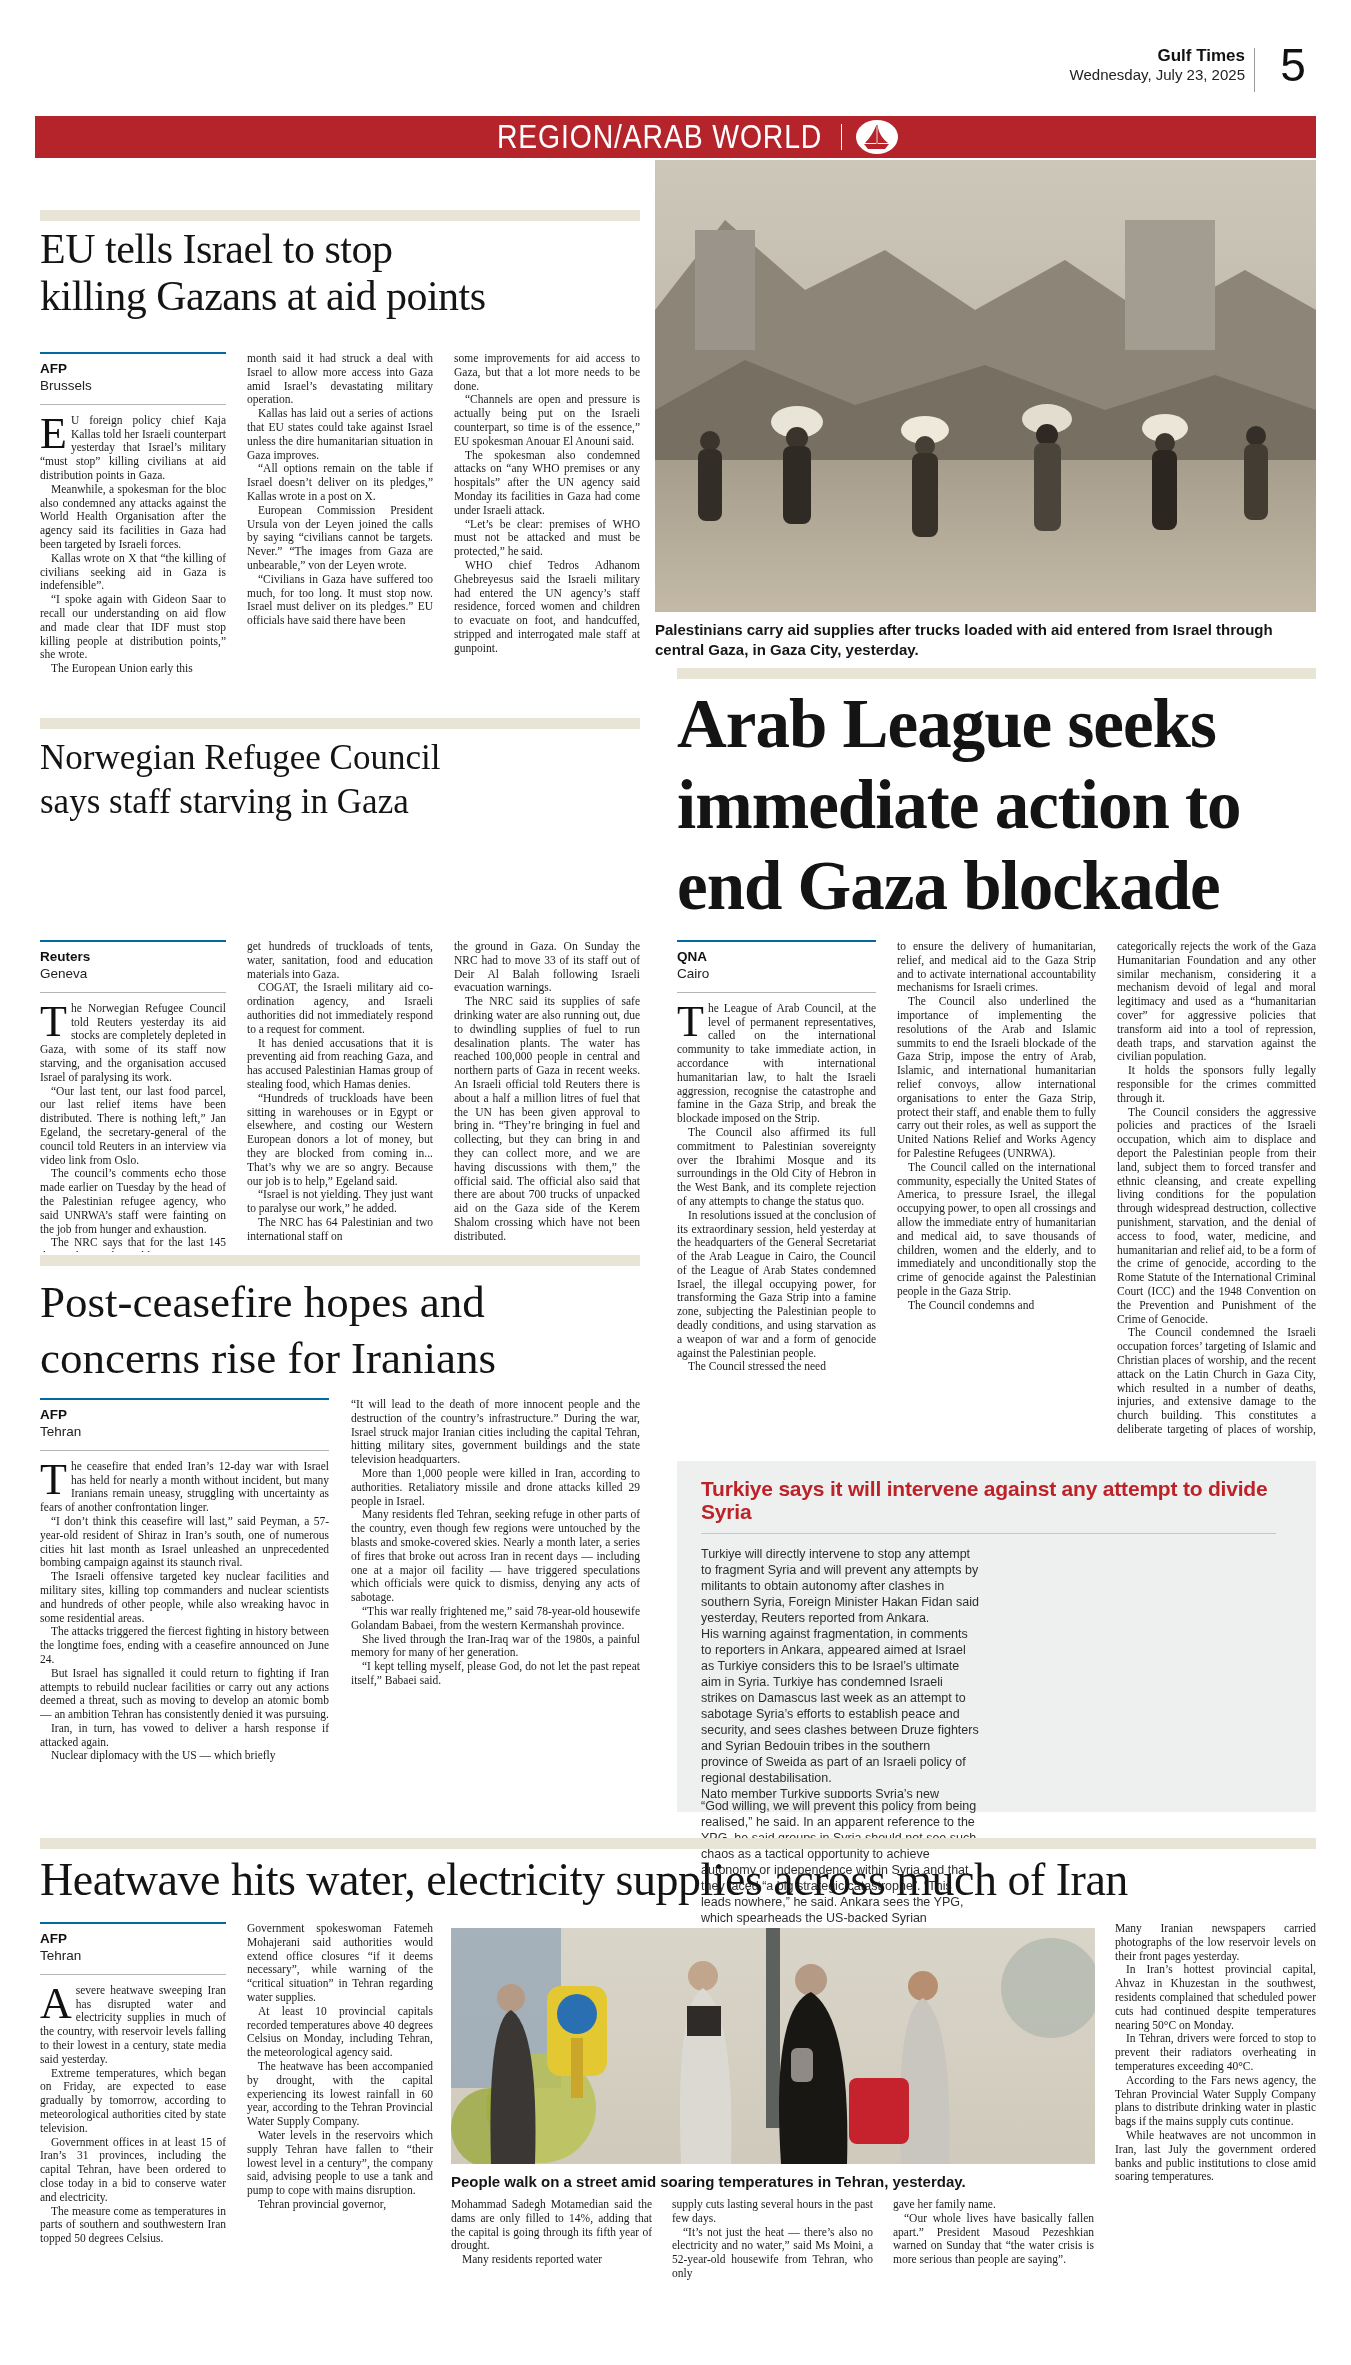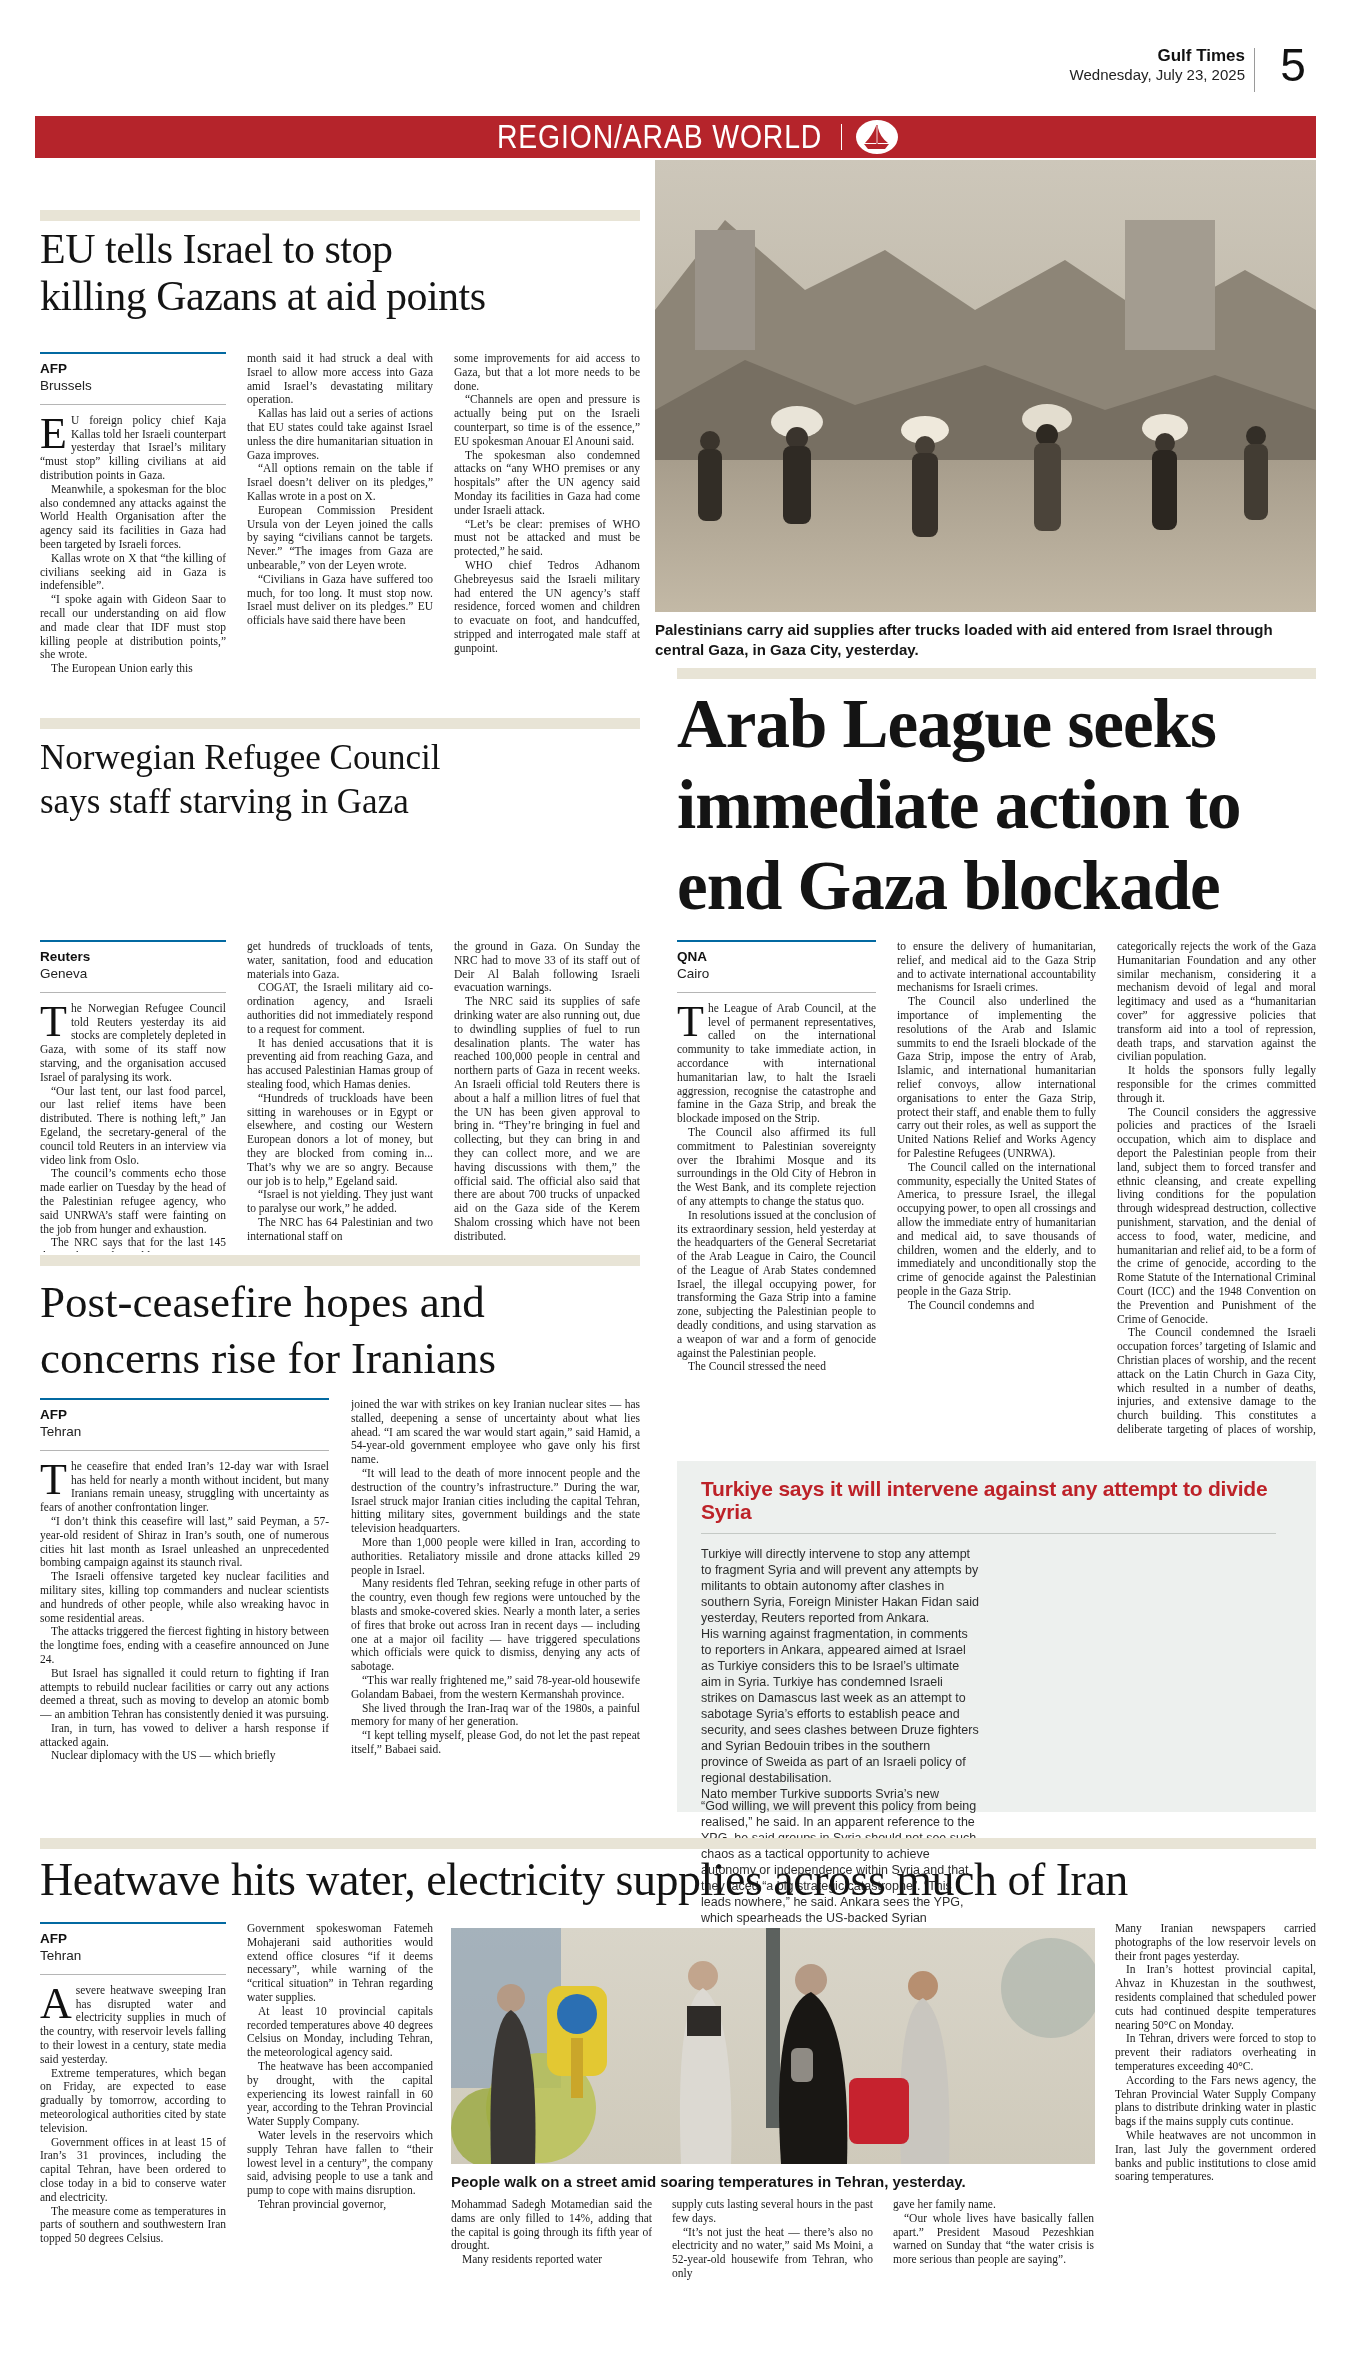--- a/index.html
+++ b/index.html
@@ -291,21 +291,20 @@
         <p>The ceasefire that ended Iran’s 12-day war with Israel has held for nearly a month without incident, but many Iranians remain uneasy, struggling with uncertainty as fears of another confrontation linger.</p>
         <p>“I don’t think this ceasefire will last,” said Peyman, a 57-year-old resident of Shiraz in Iran’s south, one of numerous cities hit last month as Israel unleashed an unprecedented bombing campaign against its staunch rival.</p>
         <p>The Israeli offensive targeted key nuclear facilities and military sites, killing top commanders and nuclear scientists and hundreds of other people, while also wreaking havoc in some residential areas.</p>
         <p>The attacks triggered the fiercest fighting in history between the longtime foes, ending with a ceasefire announced on June 24.</p>
         <p>But Israel has signalled it could return to fighting if Iran attempts to rebuild nuclear facilities or carry out any actions deemed a threat, such as moving to develop an atomic bomb — an ambition Tehran has consistently denied it was pursuing.</p>
         <p>Iran, in turn, has vowed to deliver a harsh response if attacked again.</p>
         <p>Nuclear diplomacy with the US — which briefly</p>
       </div>
   </div>
   <div class="col coltxt paras">
-      <p>joined the war with strikes on key Iranian nuclear sites — has stalled, deepening a sense of uncertainty about what lies ahead. “I am scared the war would start again,” said Hamid, a 54-year-old government employee who gave only his first name.</p>
       <p>“It will lead to the death of more innocent people and the destruction of the country’s infrastructure.” During the war, Israel struck major Iranian cities including the capital Tehran, hitting military sites, government buildings and the state television headquarters.</p>
       <p>More than 1,000 people were killed in Iran, according to authorities. Retaliatory missile and drone attacks killed 29 people in Israel.</p>
       <p>Many residents fled Tehran, seeking refuge in other parts of the country, even though few regions were untouched by the blasts and smoke-covered skies. Nearly a month later, a series of fires that broke out across Iran in recent days — including one at a major oil facility — have triggered speculations which officials were quick to dismiss, denying any acts of sabotage.</p>
       <p>“This war really frightened me,” said 78-year-old housewife Golandam Babaei, from the western Kermanshah province.</p>
       <p>She lived through the Iran-Iraq war of the 1980s, a painful memory for many of her generation.</p>
       <p>“I kept telling myself, please God, do not let the past repeat itself,” Babaei said.</p>
     </div>
 </div>
 
 <div class="abs tbox">

